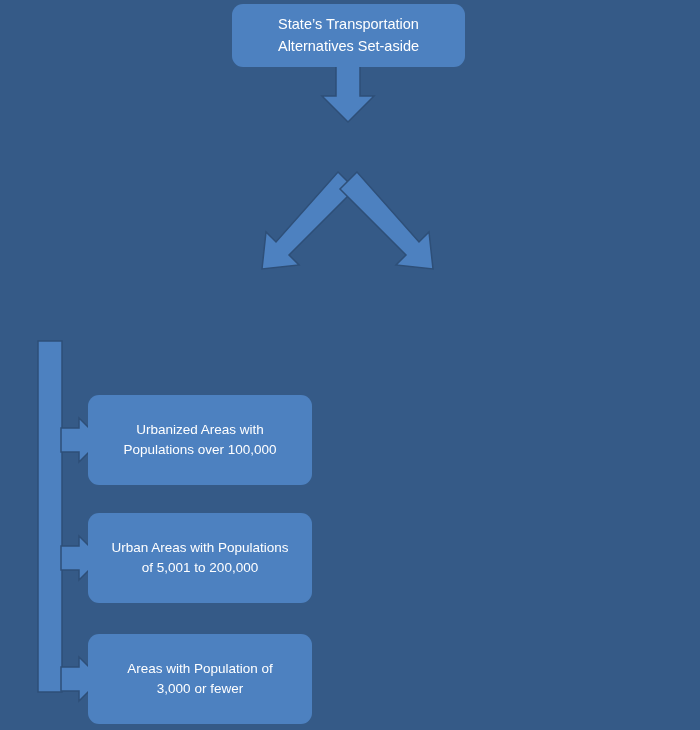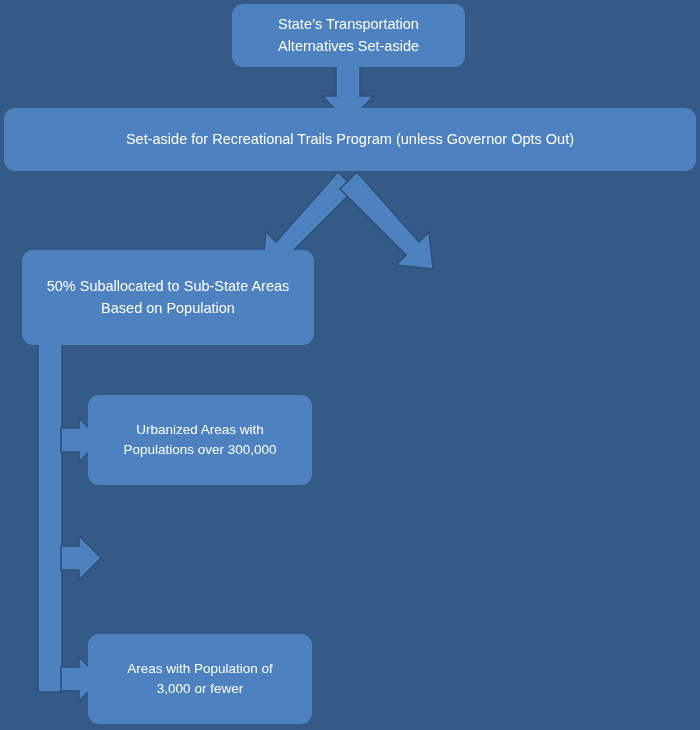--- a/index.html
+++ b/index.html
@@ -78,34 +78,31 @@
 
       <path d="M 61 667 L 79 667 L 79 657 L 101 679 L 79 701 L 79 691 L 61 691 Z"></path>
     </g>
   </svg>
 
   <div class="node n-root">
     <span class="node-label">State’s Transportation
 Alternatives Set-aside</span>
   </div>
 
-  <div class="node n-rtp">
-    <span class="node-label">Set-aside for Recreational Trails Program (unless Governor Opts Out)</span>
-  </div>
 
-  <div class="node n-suballoc">
-    <span class="node-label">50% Suballocated to Sub-State Areas
-Based on Population</span>
-  </div>
 
 
   <div class="node n-urbanized">
     <span class="node-label">Urbanized Areas with
-Populations over 300,000</span>
+Populations over 100,000</span>
   </div>
 
+  <div class="node n-urban">
+    <span class="node-label">Urban Areas with Populations
+of 5,001 to 200,000</span>
+  </div>
 
   <div class="node n-rural">
     <span class="node-label">Areas with Population of
 3,000 or fewer</span>
   </div>
 
 </div>
 
 </body></html>

